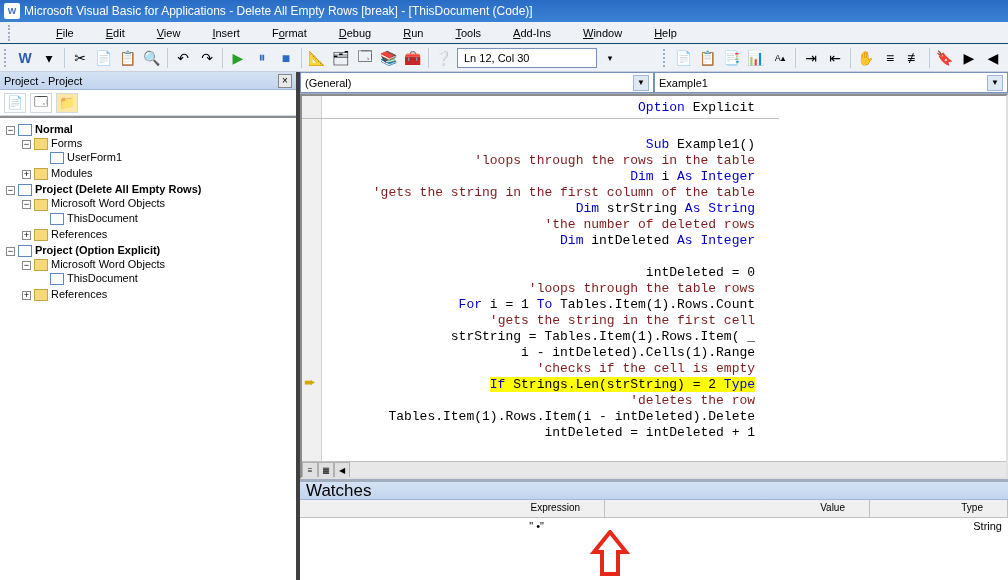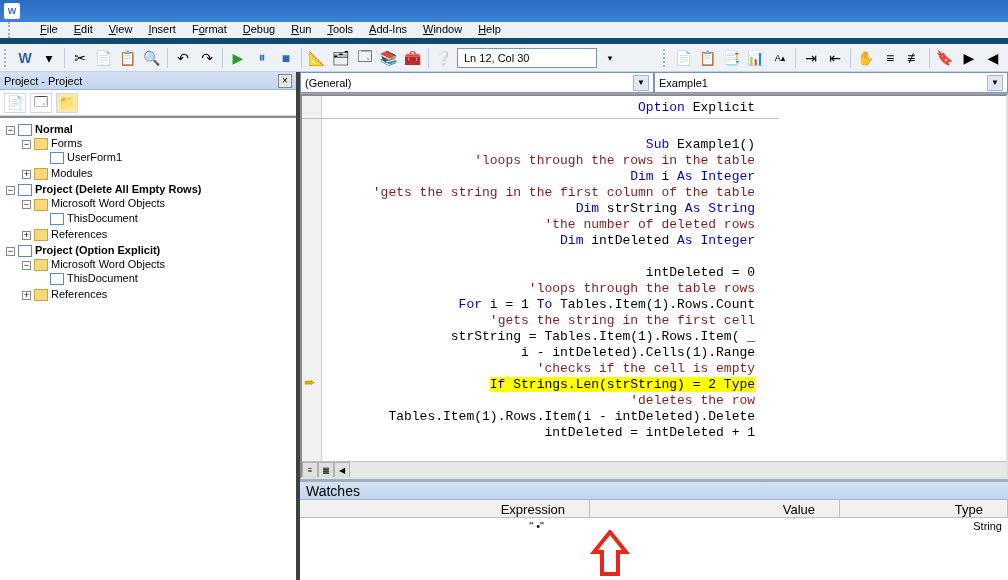--- a/index.html
+++ b/index.html
@@ -1,21 +1,21 @@
 <!DOCTYPE html>
 <html><head>
 <meta charset="utf-8">
 <style>
 * { box-sizing: border-box; margin: 0; padding: 0; }
 body { font-family: Tahoma, Arial, sans-serif; font-size: 11px; background: #fff; overflow: hidden; width: 1008px; height: 580px; }
 
 .titlebar { background: linear-gradient(#2a6cc4, #3b82d6); color: #fff; height: 22px; display: flex; align-items: center; padding: 0 4px; font-size: 12px; }
 .titlebar .icon { width: 16px; height: 16px; background: #fff; border-radius: 2px; margin-right: 4px; display: inline-flex; align-items: center; justify-content: center; color: #3b6cc4; font-weight: bold; font-size: 9px; }
 
-.menubar { background: #eef2f7; height: 22px; display: flex; align-items: flex-end; border-bottom: 6px solid #0c4a6e; padding-left: 8px; }
+.menubar { background: #eef2f7; height: 22px; display: flex; align-items: center; border-bottom: 1px solid #0c4a6e; padding-left: 8px; gap: 16px; }
 .menubar .handle { width: 6px; height: 16px; border-left: 2px dotted #a0aec0; margin-right: 6px; }
 .menubar span { padding: 3px 8px; cursor: default; }
 .menubar span u { text-decoration: underline; }
 
 .toolbar { background: #eef2f7; height: 28px; display: flex; align-items: center; border-bottom: 1px solid #c8d0e0; padding: 0 4px; gap: 2px; }
 .toolbar .handle { width: 6px; height: 18px; border-left: 2px dotted #a0aec0; margin-right: 2px; }
 .tb-btn { width: 22px; height: 22px; display: inline-flex; align-items: center; justify-content: center; border: 1px solid transparent; border-radius: 2px; cursor: pointer; font-size: 14px; }
 .tb-sep { width: 1px; height: 20px; background: #c0ccdc; margin: 0 2px; }
 .pos-box { border: 1px solid #7a92b8; background: #fff; padding: 2px 6px; font-size: 11px; width: 140px; height: 20px; display: inline-flex; align-items: center; }
 
@@ -45,36 +45,37 @@
 .break-arrow { position: absolute; left: 2px; top: 278px; color: #d4a800; font-size: 14px; }
 .code-text { position: absolute; left: 24px; top: 4px; font-family: 'Courier New', monospace; font-size: 13px; line-height: 16px; white-space: pre; }
 .kw { color: #0000c8; }
 .cm { color: #7f1d1d; }
 .hl-line { background: #ffff00; }
 .hl-dark { background: #7a0000; display: inline-block; width: 24px; }
 .code-scroll { position: absolute; bottom: 0; left: 0; right: 0; height: 16px; background: #e8e8e8; border-top: 1px solid #c0c0c0; display: flex; }
 .code-scroll .sb-btn { width: 16px; height: 16px; background: #e0e0e0; border: 1px solid #b0b0b0; display: inline-flex; align-items: center; justify-content: center; font-size: 8px; cursor: pointer; }
 
 .watches { border-top: 3px solid #a0aec0; }
-.watches-header { background: linear-gradient(#d4e2f3, #c2d4ee); height: 18px; display: flex; align-items: center; padding: 0 6px; border-bottom: 1px solid #a0b8d8; font-size: 14px; }
+.watches-header { background: linear-gradient(#d4e2f3, #c2d4ee); height: 18px; display: flex; align-items: center; padding: 0 6px; border-bottom: 1px solid #a0b8d8; font-size: 17px; }
 .watches-cols { height: 18px; background: #f0f0f0; display: flex; border-bottom: 1px solid #c0c0c0; }
-.watches-cols div { border-right: 1px solid #c0c0c0; padding: 2px 24px; font-size: 13px; }
+.watches-cols div { border-right: 1px solid #c0c0c0; padding: 2px 24px; font-size: 10px; margin-left: 15px; }
 .watches-row { height: 18px; display: flex; background: #fff; }
 .watches-row div { padding: 2px 6px; font-size: 11px; }
 .wc1 { width: 290px; } .wc2 { width: 250px; } .wc3 { flex: 1; }
 .specs { font-size: 11px; margin-right: 4px; }
 
 .red-arrow { position: absolute; left: 590px; top: 530px; }
 .red-arrow svg { width: 40px; height: 48px; }
 </style>
 </head>
 <body>
 
 <div class="titlebar">
   <span class="icon">W</span>
+  <span>Microsoft Visual Basic for Applications - Delete All Empty Rows [break] - [ThisDocument (Code)]</span>
 </div>
 
 <div class="menubar">
   <span class="handle"></span>
   <span><u>F</u>ile</span>
   <span><u>E</u>dit</span>
   <span><u>V</u>iew</span>
   <span><u>I</u>nsert</span>
   <span>F<u>o</u>rmat</span>
   <span><u>D</u>ebug</span>

